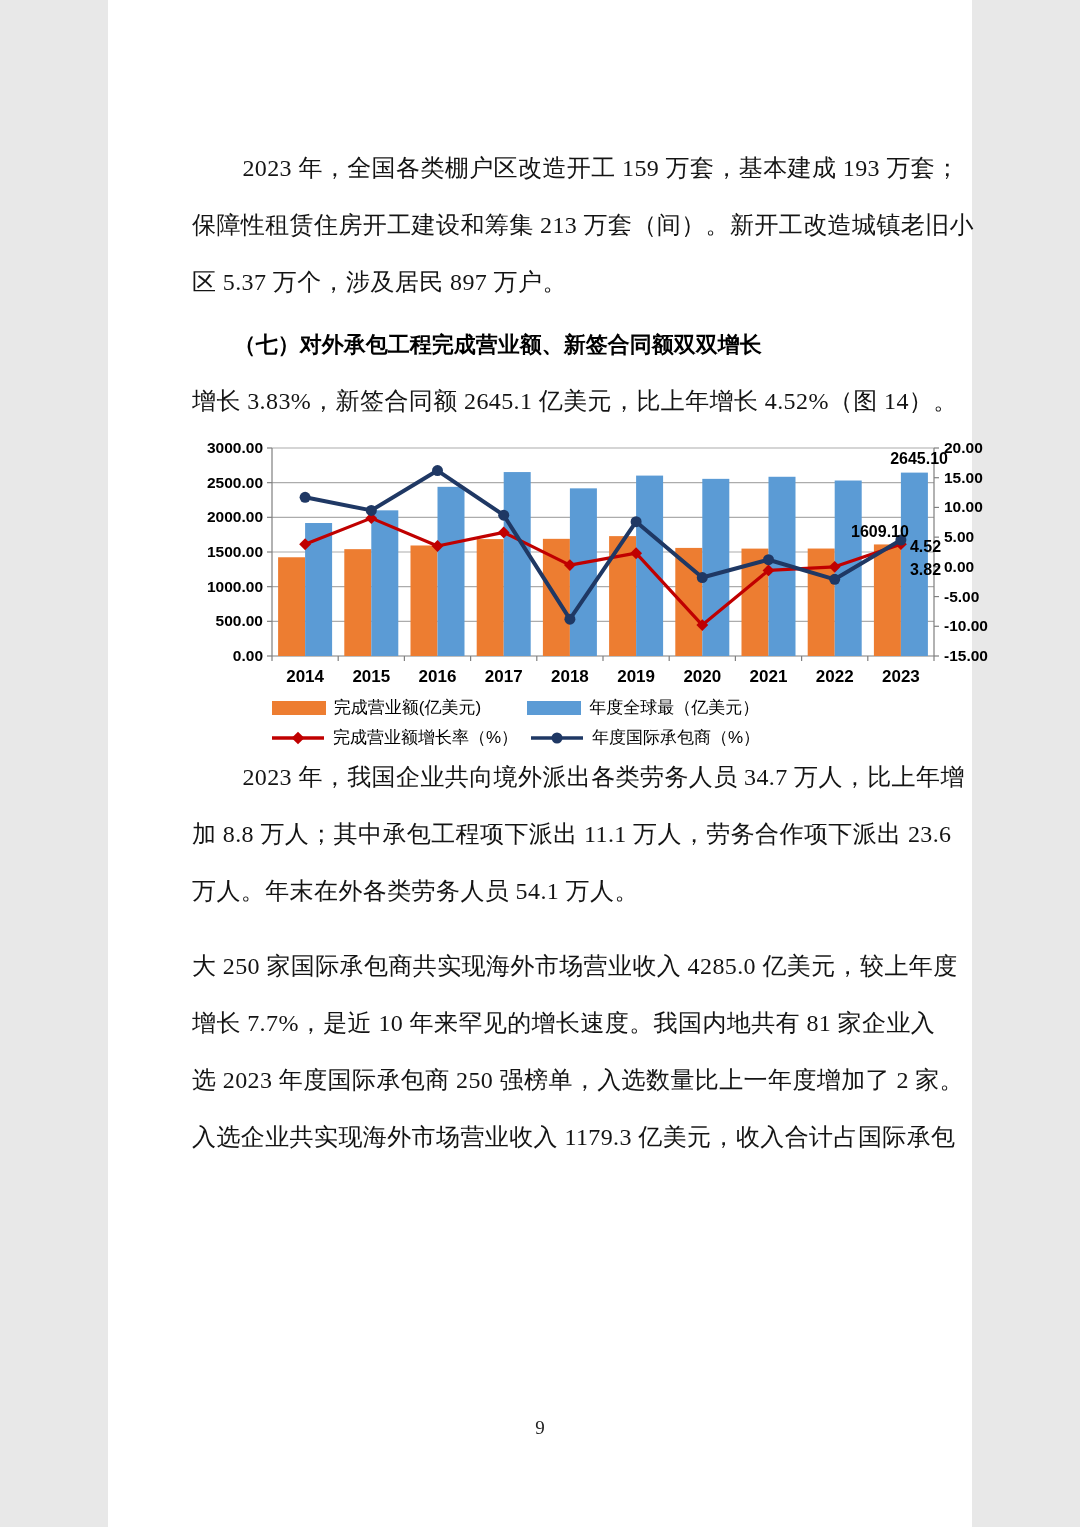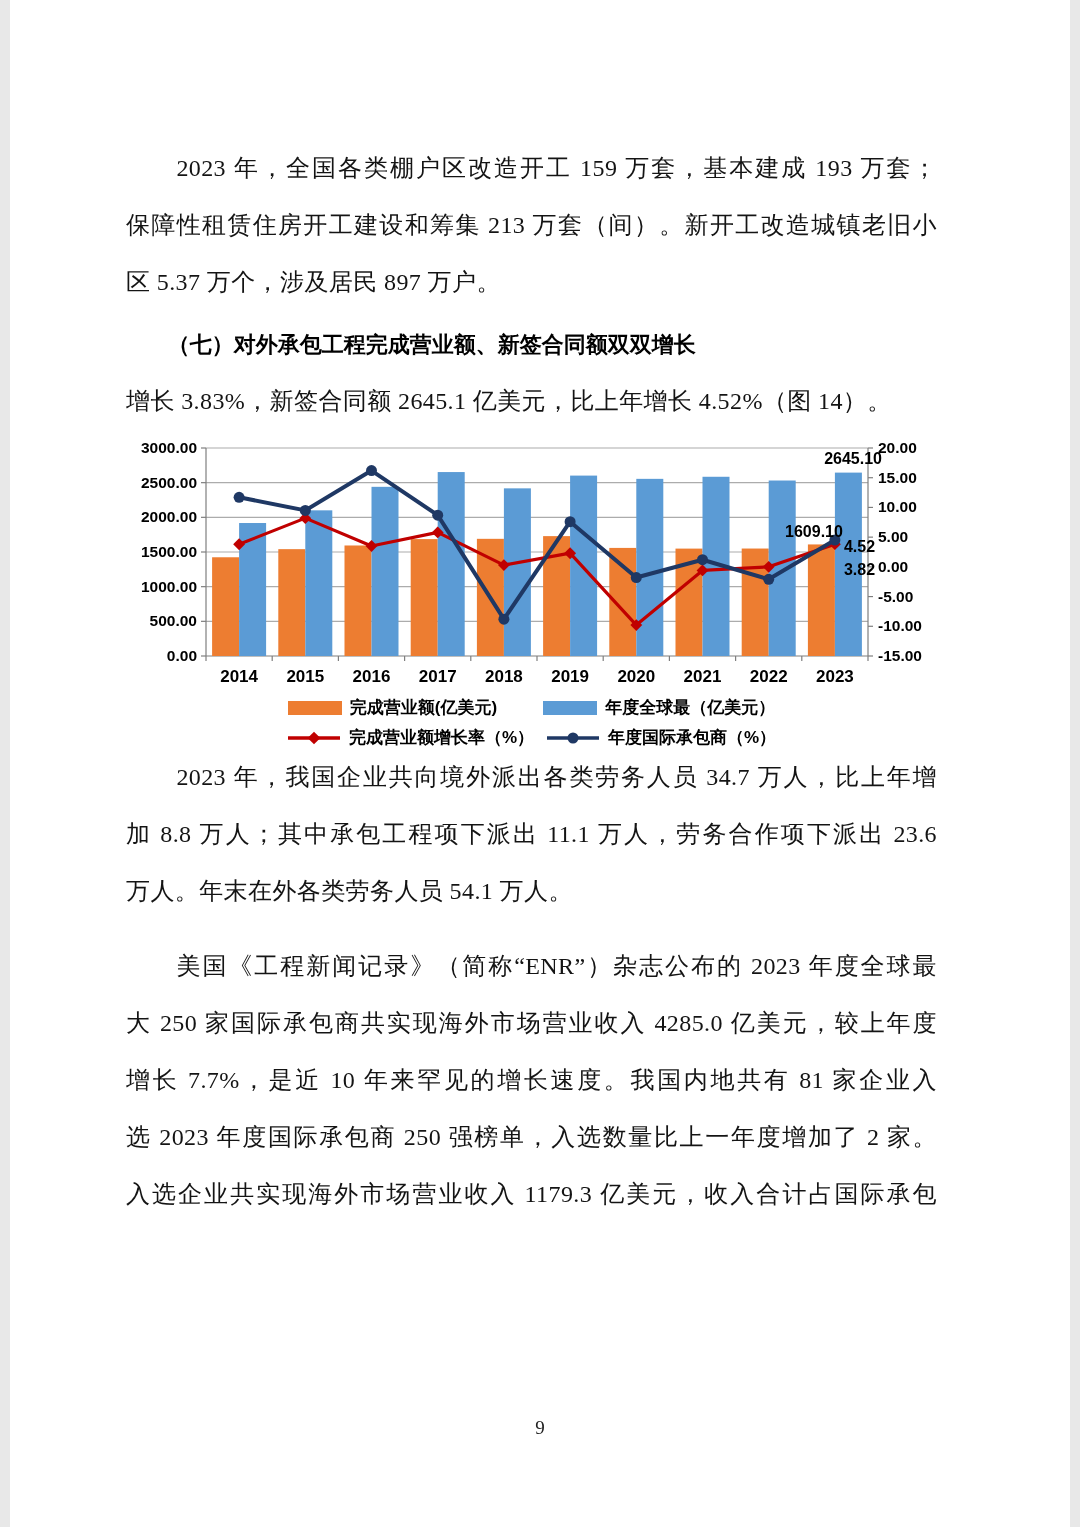--- a/index.html
+++ b/index.html
@@ -1,37 +1,37 @@
 <!DOCTYPE html>
 <html><head>
 <meta charset="utf-8">
 <style>
   html,body{margin:0;padding:0;background:#e8e8e8;}
   .page{
-    width:1060px;height:1527px;box-sizing:border-box;
+    width:864px;height:1527px;box-sizing:border-box;
     margin:0 auto;background:#ffffff;
-    padding:140px 133px 0 116px;
+    padding:140px 133px 0 84px;
     font-family:"Liberation Serif","DejaVu Serif",serif;
     color:#141414;position:relative;
   }
   .para{font-size:24px;line-height:57px;letter-spacing:0.4px;}
   .para .line{text-align:justify;text-align-last:justify;white-space:nowrap;}
   .para .line.last{text-align-last:left;}
   .para .line.first{text-indent:2.1em;}
   .heading{
     font-family:"Liberation Sans","DejaVu Sans",sans-serif;
     font-weight:bold;font-size:22px;line-height:57px;
     text-indent:1.9em;margin:5px 0 0 0;color:#000;
   }
   .p-enr{margin-top:18px;}
   .figure{margin:4px 0 0 0;}
   .chart-svg{display:block;margin:0 auto;}
   .legend{
     font-family:"Liberation Sans","DejaVu Sans",sans-serif;
-    font-weight:bold;font-size:17px;color:#000;
+    font-weight:normal;font-size:17px;color:#000;
     display:flex;flex-direction:column;align-items:center;gap:7px;margin-top:4px;
   }
   .legend-row{display:flex;align-items:center;justify-content:center;}
   .legend-row.r1{gap:46px;}
   .legend-row.r2{gap:12px;}
   .legend-item{display:flex;align-items:center;gap:8px;}
   .figcaption{
     font-family:"Liberation Sans","DejaVu Sans",sans-serif;
     font-weight:bold;font-size:23px;color:#111;
     text-align:center;margin-top:16px;letter-spacing:0.5px;
@@ -202,21 +202,20 @@
     </div>
   </figure>
 
   <div class="para">
       <div class="line first">2023 年，我国企业共向境外派出各类劳务人员 34.7 万人，比上年增</div>
       <div class="line">加 8.8 万人；其中承包工程项下派出 11.1 万人，劳务合作项下派出 23.6</div>
       <div class="line last">万人。年末在外各类劳务人员 54.1 万人。</div>
     </div>
 
   <div class="para p-enr">
-      <div class="line first">美国《工程新闻记录》（简称“ENR”）杂志公布的 2023 年度全球最</div>
       <div class="line">大 250 家国际承包商共实现海外市场营业收入 4285.0 亿美元，较上年度</div>
       <div class="line">增长 7.7%，是近 10 年来罕见的增长速度。我国内地共有 81 家企业入</div>
       <div class="line">选 2023 年度国际承包商 250 强榜单，入选数量比上一年度增加了 2 家。</div>
       <div class="line">入选企业共实现海外市场营业收入 1179.3 亿美元，收入合计占国际承包</div>
     </div>
 
   <div class="page-number">9</div>
 </div>
 
 </body></html>

